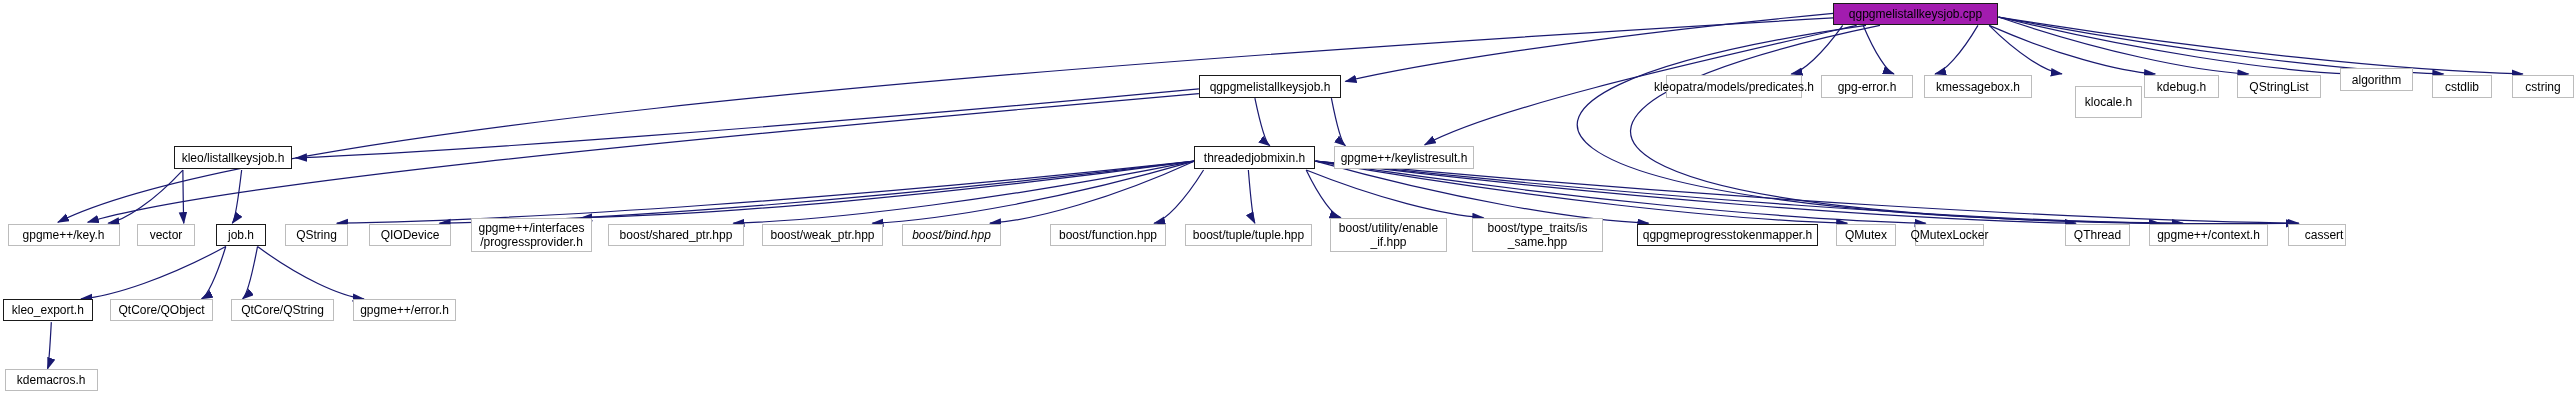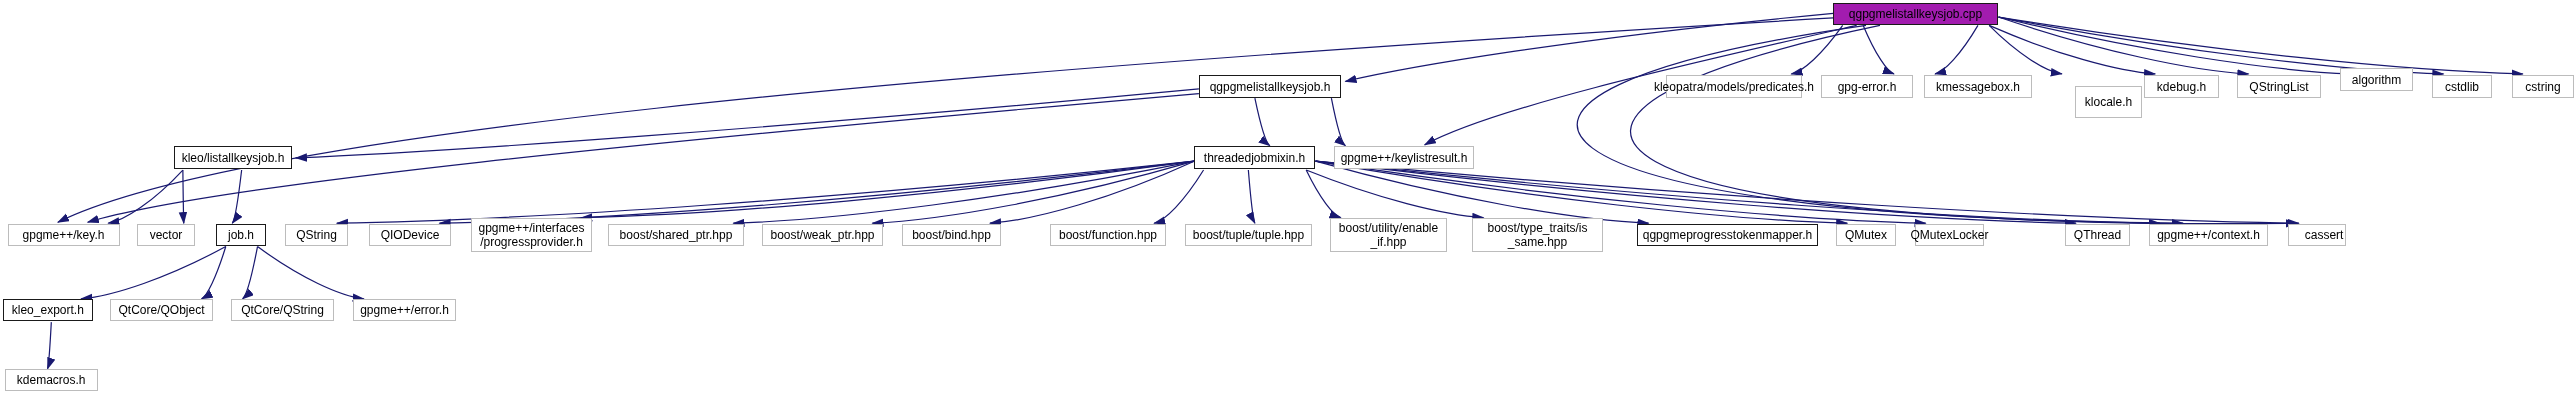--- a/index.html
+++ b/index.html
@@ -98,21 +98,21 @@
       <div class="node plain" style="left: 1334px; top: 146px; width: 140px; height: 23px;">gpgme++/keylistresult.h</div>
       <div class="node plain" style="left: 7.5px; top: 224px; width: 112px; height: 22.4px;">gpgme++/key.h</div>
       <div class="node plain" style="left: 137px; top: 224px; width: 58px; height: 22.4px;">vector</div>
       <div class="node linked" style="left: 216px; top: 224px; width: 50px; height: 22.4px;">job.h</div>
       <div class="node plain" style="left: 285px; top: 224px; width: 63px; height: 22.4px;">QString</div>
       <div class="node plain" style="left: 369px; top: 224px; width: 82px; height: 22.4px;">QIODevice</div>
       <div class="node plain" style="left: 471px; top: 218px; width: 121px; height: 34px;">gpgme++/interfaces
 /progressprovider.h</div>
       <div class="node plain" style="left: 608px; top: 224px; width: 136px; height: 22.4px;">boost/shared_ptr.hpp</div>
       <div class="node plain" style="left: 762px; top: 224px; width: 121px; height: 22.4px;">boost/weak_ptr.hpp</div>
-      <div class="node plain" style="left: 902px; top: 224px; width: 99px; height: 22.4px;">boost/bind.hpp</div>
+      <div class="node plain" style="left: 902px; top: 224px; width: 99px; height: 22.4px; font-style: italic;">boost/bind.hpp</div>
       <div class="node plain" style="left: 1050px; top: 224px; width: 116px; height: 22.4px;">boost/function.hpp</div>
       <div class="node plain" style="left: 1185px; top: 224px; width: 127px; height: 22.4px;">boost/tuple/tuple.hpp</div>
       <div class="node plain" style="left: 1330px; top: 218px; width: 117px; height: 34px;">boost/utility/enable
 _if.hpp</div>
       <div class="node plain" style="left: 1472px; top: 218px; width: 131px; height: 34px;">boost/type_traits/is
 _same.hpp</div>
       <div class="node linked" style="left: 1637px; top: 224px; width: 181px; height: 22.4px;">qgpgmeprogresstokenmapper.h</div>
       <div class="node plain" style="left: 1836px; top: 224px; width: 60px; height: 22.4px;">QMutex</div>
       <div class="node plain" style="left: 1915px; top: 224px; width: 69px; height: 22.4px;">QMutexLocker</div>
       <div class="node plain" style="left: 2065px; top: 224px; width: 65px; height: 22.4px;">QThread</div>

